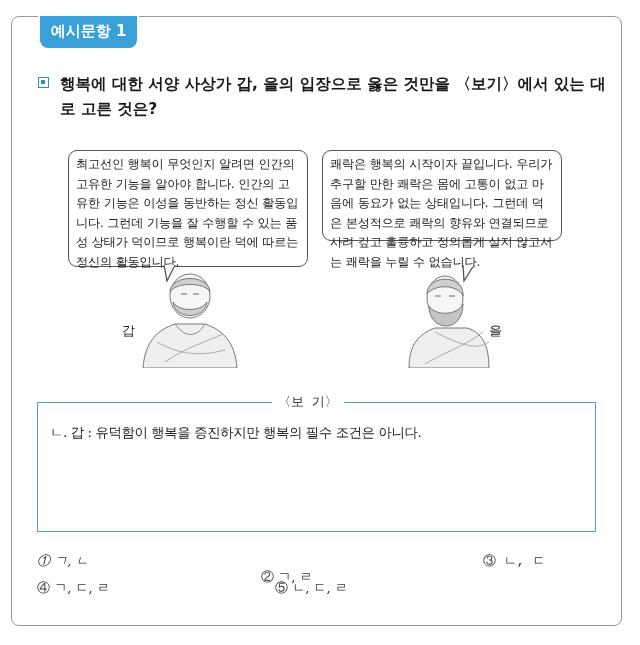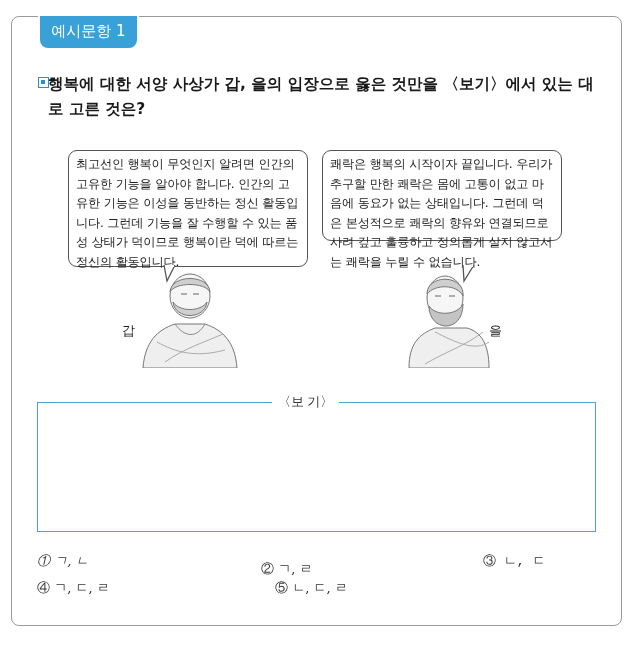--- a/index.html
+++ b/index.html
@@ -2,40 +2,40 @@
 <html><head>
 <meta charset="utf-8">
 <style>
   html, body { margin:0; padding:0; background:#ffffff; }
   body { width:640px; height:645px; position:relative; overflow:hidden;
          font-family: "DejaVu Sans", sans-serif; color:#222; }
   .card { position:absolute; left:11px; top:16px; width:611px; height:610px;
           border:1.5px solid #9a9a9a; border-radius:8px; box-sizing:border-box; background:#fff; }
   .tag { position:absolute; left:40px; top:16px; width:97px; height:32px;
          background:#3aa0d8; border-radius:0 0 8px 8px; color:#fff;
-         font-size:15px; font-weight:normal; line-height:30px; text-align:center; }
+         font-size:15px; font-weight:bold; line-height:30px; text-align:center; }
   .tag-cover { position:absolute; left:38px; top:14px; width:101px; height:4px; background:#fff; }
   .question { position:absolute; left:38px; top:72px; width:570px;
               font-size:15.5px; font-weight:bold; line-height:25px; color:#1a1a1a; }
   .q-icon { position:absolute; left:0; top:5px; width:11px; height:11px;
             border:1.5px solid #2a8fcf; box-sizing:border-box; background:#fff; }
   .q-icon::after { content:""; position:absolute; left:2px; top:2px; width:4px; height:4px; background:#2a8fcf; }
-  .q-text { margin-left:10px; display:block; }
+  .q-text { margin-left:22px; display:block; }
   .bubble { position:absolute; border:1.3px solid #555; border-radius:9px; background:#fff;
             font-size:12.2px; line-height:19.6px; padding:4px 7px; box-sizing:border-box;
             color:#222; letter-spacing:-0.2px; }
   .bubble-a { left:68px; top:150px; width:240px; height:117px; }
   .bubble-b { left:322px; top:150px; width:240px; height:91px; }
   .tail { position:absolute; width:14px; height:18px; }
   .figure { position:absolute; }
   .fig-label { position:absolute; font-size:13px; color:#222; }
   .bogi { position:absolute; left:37px; top:402px; width:559px; height:130px;
           border:1.5px solid #4aa3cf; box-sizing:border-box; }
   .bogi-title { position:absolute; left:234px; top:-10px; background:#fff; padding:0 6px;
-                font-family: Liberation Serif, serif; font-size:13px; color:#333; }
+                font-family: Liberation Mono, monospace; font-size:13px; color:#333; }
   .bogi-list { position:absolute; left:12px; top:17px; margin:0; padding:0; list-style:none;
                font-family: "DejaVu Serif", serif; font-size:13.4px; line-height:25.5px; color:#222; letter-spacing:-0.4px; }
   .choices { position:absolute; left:37px; top:552px; width:560px;
              font-family: "DejaVu Serif", serif; font-size:13px; color:#333; }
   .choice { position:absolute; white-space:nowrap; }
 </style>
 </head>
 <body>
 
 <div class="card"></div>
@@ -80,22 +80,23 @@
   <path d="M22 22 C22 2 60 2 58 24 C52 12 30 12 22 22 Z" fill="#cfcfcf" stroke="#777" stroke-width="1"></path>
   <path d="M24 34 C24 60 58 62 58 32 C52 44 30 44 24 34 Z" fill="#c4c4c4" stroke="#777" stroke-width="1"></path>
   <line x1="30" y1="24" x2="36" y2="24" stroke="#666" stroke-width="1"></line>
   <line x1="44" y1="24" x2="50" y2="24" stroke="#666" stroke-width="1"></line>
 </svg>
 <div class="fig-label" style="left:489px;top:322px;">을</div>
 
 <div class="bogi">
   <span class="bogi-title">〈보 기〉</span>
   <ul class="bogi-list">
+    <li>ㄴ. 갑 : 유덕함이 행복을 증진하지만 행복의 필수 조건은 아니다.</li>
   </ul>
 </div>
 
 <div class="choices">
   <span class="choice" style="left:0;top:0;font-style:italic;">① ㄱ, ㄴ</span>
-  <span class="choice" style="left:224px;top:8px;">② ㄱ, ㄹ</span>
+  <span class="choice" style="left:224px;top:16px;">② ㄱ, ㄹ</span>
   <span class="choice" style="left:446px;top:0;font-family:Liberation Mono, monospace;">③ ㄴ, ㄷ</span>
   <span class="choice" style="left:0;top:27px;">④ ㄱ, ㄷ, ㄹ</span>
   <span class="choice" style="left:238px;top:27px;">⑤ ㄴ, ㄷ, ㄹ</span>
 </div>
 
 </body></html>

